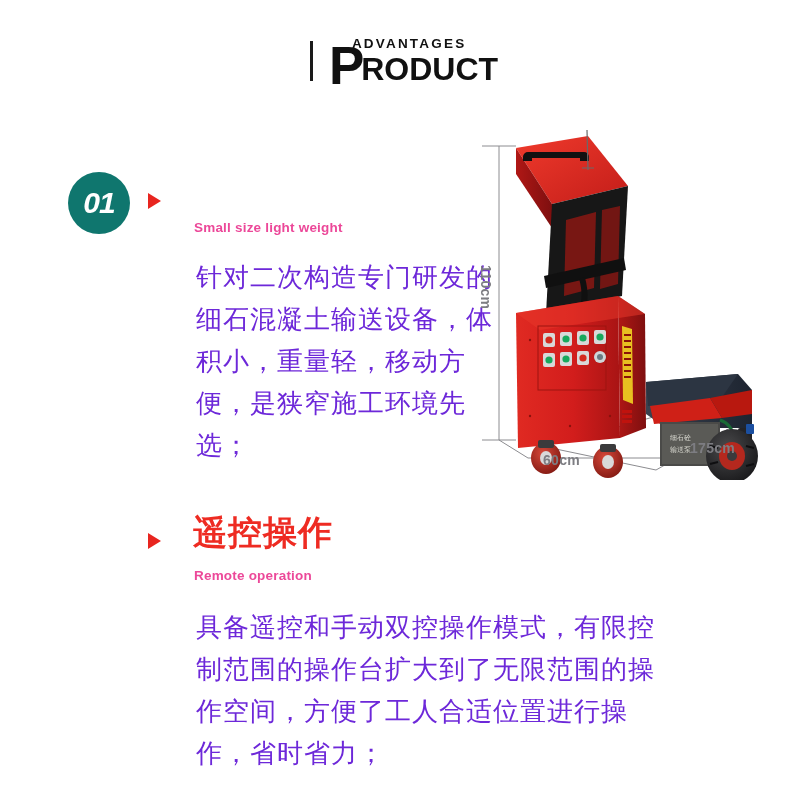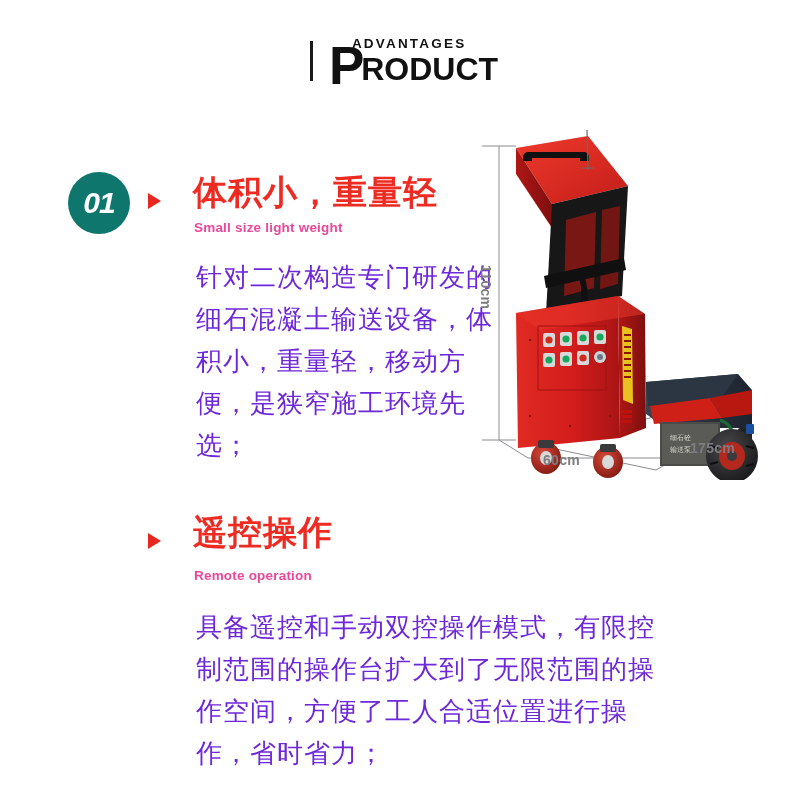--- a/index.html
+++ b/index.html
@@ -112,21 +112,20 @@
     <span id="header-en-p">P</span>
     <span id="header-en-rest">RODUCT</span>
     <span id="header-en-adv">ADVANTAGES</span>
   </div>
 </div>
 
 <div class="feature" id="feature-1">
   <div class="feature-head">
     <div class="badge">01</div>
     <div class="bullet"></div>
-    <div class="feature-title">体积小，重量轻</div>
     <div class="feature-sub">Small size  light weight</div>
   </div>
   <div class="feature-body">针对二次构造专门研发的细石混凝土输送设备，体积小，重量轻，移动方便，是狭窄施工环境先选；</div>
 </div>
 
 <div class="feature" id="feature-2">
   <div class="feature-head">
     <div class="bullet"></div>
     <div class="feature-title">遥控操作</div>
     <div class="feature-sub">Remote operation</div>

